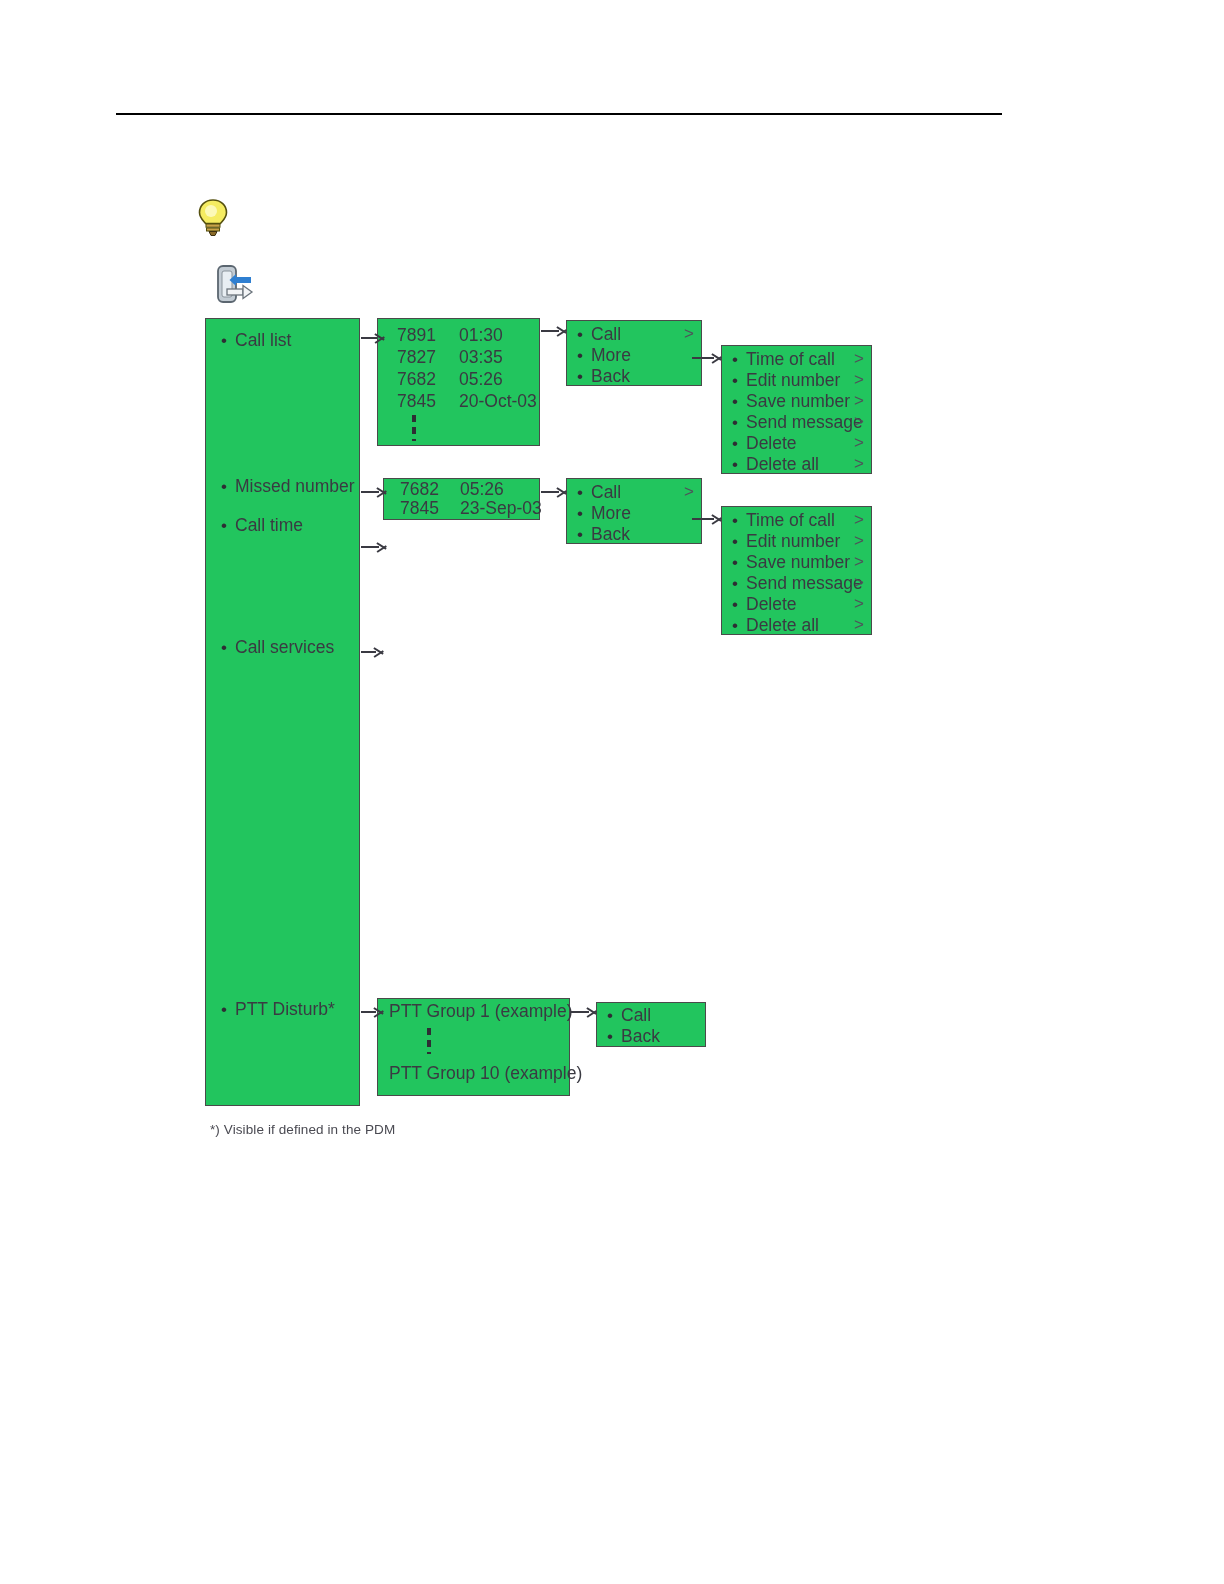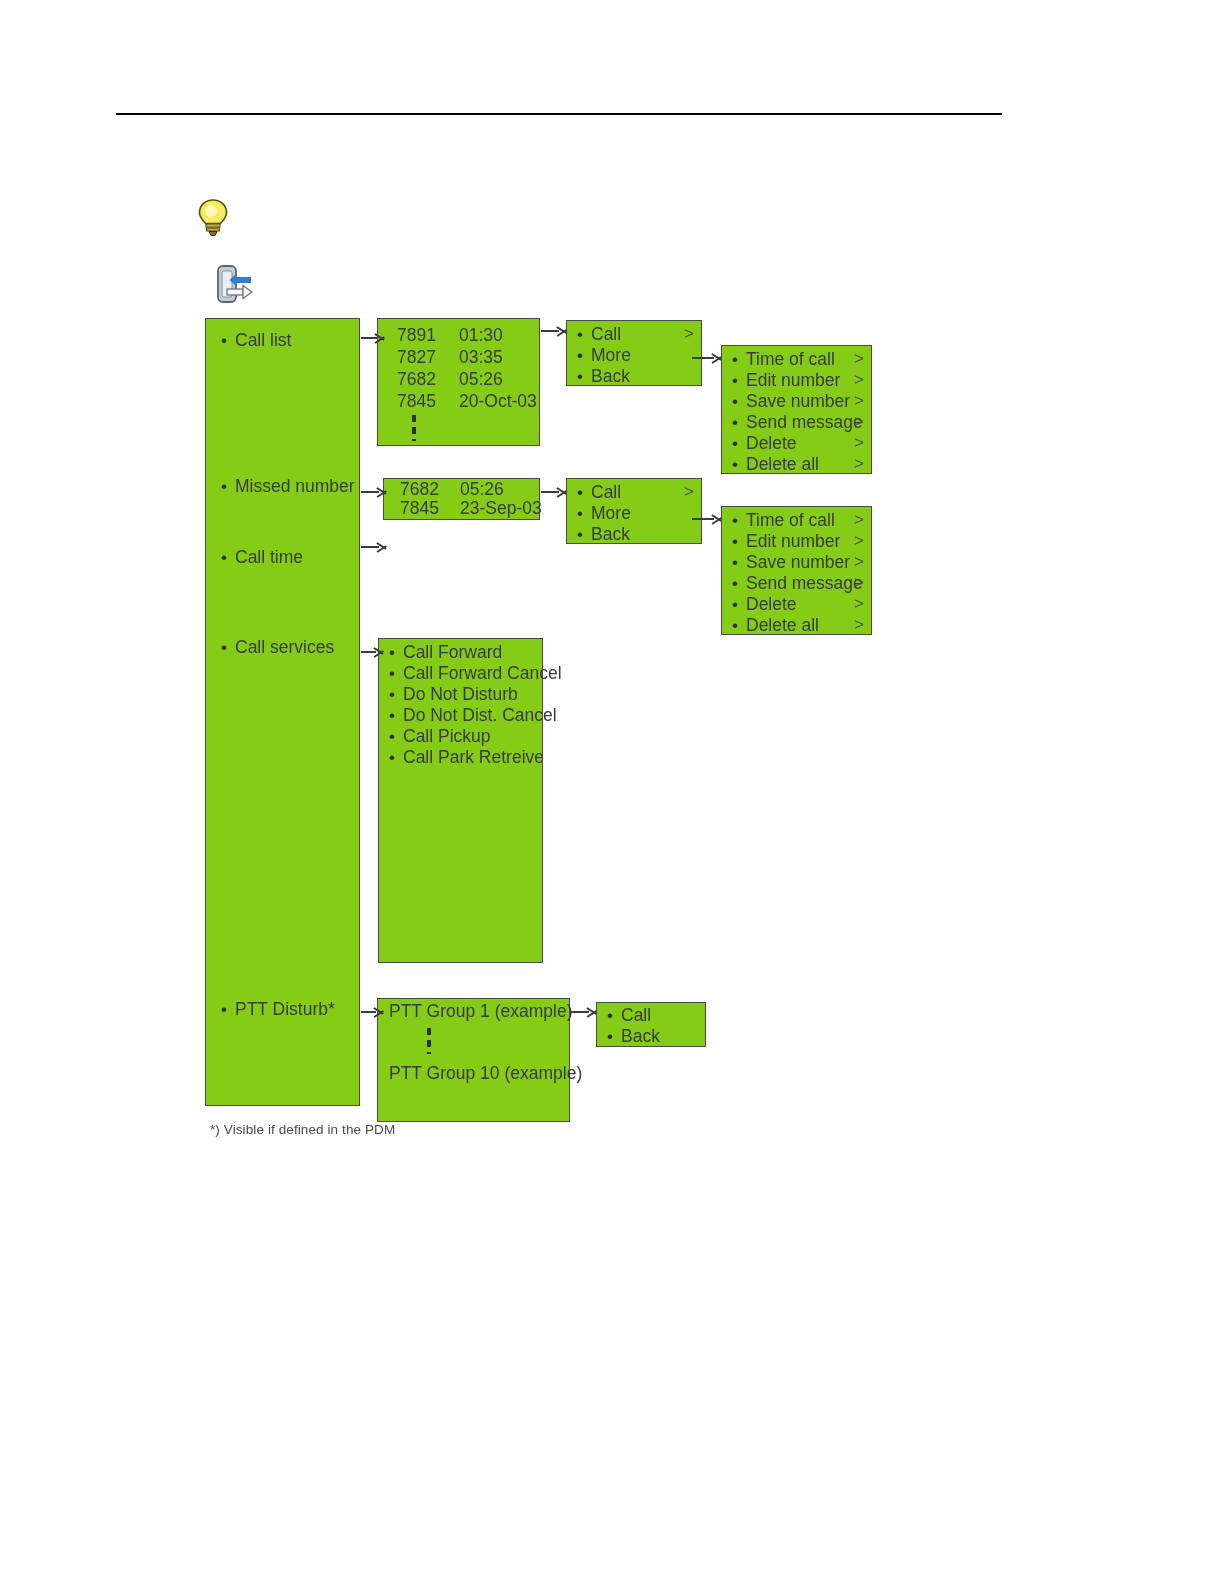--- a/index.html
+++ b/index.html
@@ -42,21 +42,21 @@
   .icon-calls {
     position: absolute;
     left: 214px;
     top: 263px;
     width: 42px;
     height: 42px;
   }
   
   .box {
     position: absolute;
-    background: #84cc16;
+    background: #22c55e;
     border: 1.6px solid #4a4a4a;
     box-sizing: border-box;
   }
   .box .row {
     position: relative;
     font-size: 17.5px;
     line-height: 21px;
     color: #3a3a42;
     white-space: nowrap;
   }
@@ -189,21 +189,21 @@
       <g>
         <rect x="13" y="26" width="16" height="6" fill="#f2f4f6" stroke="#6b747c" stroke-width="1.3"></rect>
         <path d="M29 22.5 L38 29 L29 35.5 Z" fill="#f2f4f6" stroke="#6b747c" stroke-width="1.3"></path>
       </g>
     </svg>
   </div>
 
   <div class="box" id="left-column">
     <div class="row bullet-row" style="top:11px;">Call list</div>
     <div class="row bullet-row" style="top:157px;">Missed number</div>
-    <div class="row bullet-row" style="top:228px;">Call time</div>
+    <div class="row bullet-row" style="top:196px;">Call time</div>
     <div class="row bullet-row" style="top:318px;">Call services</div>
     <div class="row bullet-row" style="top:680px;">PTT Disturb*</div>
   </div>
 
   <div class="box" id="call-list-box" style="left:377px; top:318px; width:163px; height:128px;">
     <div class="row plain-row" style="position:absolute; left:13px; top:6px;">7891</div>
     <div class="row plain-row" style="position:absolute; left:75px; top:6px;">01:30</div>
 
     <div class="row plain-row" style="position:absolute; left:13px; top:28px;">7827</div>
     <div class="row plain-row" style="position:absolute; left:75px; top:28px;">03:35</div>
@@ -298,30 +298,22 @@
       <span>Delete</span>
       <span class="chev">&gt;</span>
     </div>
     <div class="row bullet-row" style="position:absolute; left:7px; top:108px; right:0;">
       <span>Delete all</span>
       <span class="chev">&gt;</span>
     </div>
   </div>
 
 
-  <div class="box" id="call-services-box" style="left:378px; top:638px; width:165px; height:325px;">
-    <div class="row bullet-row" style="position:absolute; left:7px; top:3px;">Call Forward</div>
-    <div class="row bullet-row" style="position:absolute; left:7px; top:24px;">Call Forward Cancel</div>
-    <div class="row bullet-row" style="position:absolute; left:7px; top:45px;">Do Not Disturb</div>
-    <div class="row bullet-row" style="position:absolute; left:7px; top:66px;">Do Not Dist. Cancel</div>
-    <div class="row bullet-row" style="position:absolute; left:7px; top:87px;">Call Pickup</div>
-    <div class="row bullet-row" style="position:absolute; left:7px; top:108px;">Call Park Retreive</div>
-  </div>
-
-  <div class="box" id="ptt-groups-box" style="left:377px; top:998px; width:193px; height:124px;">
+
+  <div class="box" id="ptt-groups-box" style="left:377px; top:998px; width:193px; height:98px;">
     <div class="row plain-row" style="position:absolute; left:5px; top:2px;">PTT Group 1 (example)</div>
     <div class="vdots" style="left:49px; top:29px;"></div>
     <div class="row plain-row" style="position:absolute; left:5px; top:64px;">PTT Group 10 (example)</div>
   </div>
 
   <div class="box" id="ptt-actions-box" style="left:596px; top:1002px; width:110px; height:45px;">
     <div class="row bullet-row" style="position:absolute; left:7px; top:2px;">Call</div>
     <div class="row bullet-row" style="position:absolute; left:7px; top:23px;">Back</div>
   </div>
 

